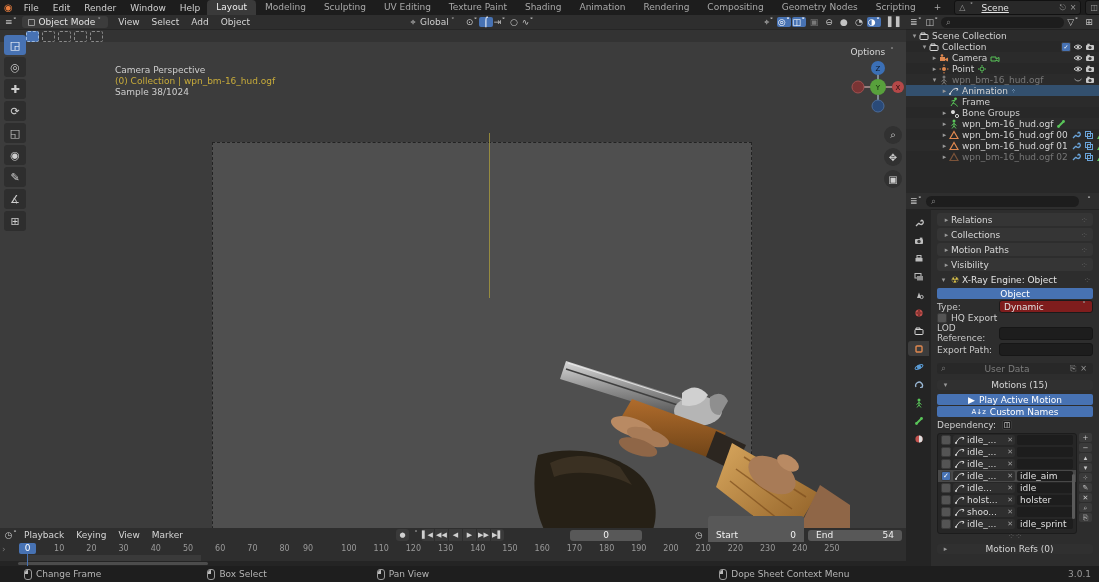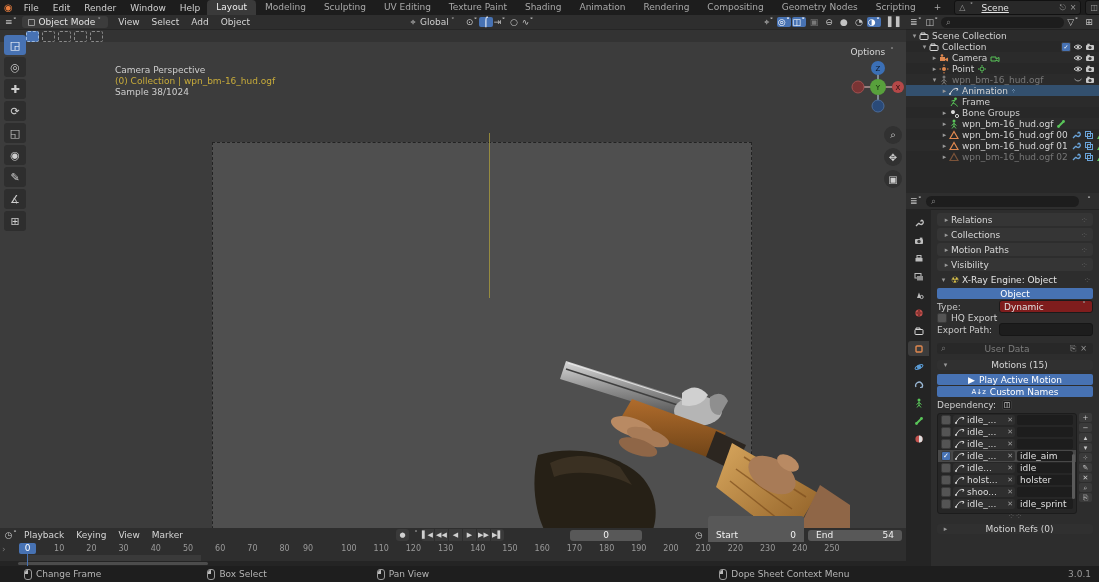--- a/index.html
+++ b/index.html
@@ -670,20 +670,24 @@
       <div class="frow">
         <span class="flab">Type:</span>
         <div class="dd">
           <span>Dynamic</span>
           <span class="mini-ic" style="margin-left:auto">˟</span>
         </div>
       </div>
       <div class="frow">
         <span class="cb"></span>
         <span style="margin-left:4px">HQ Export</span>
+      </div>
+      <div class="frow">
+        <span class="flab">LOD Reference:</span>
+        <div class="tfield"></div>
       </div>
       <div class="frow">
         <span class="flab">Export Path:</span>
         <div class="tfield"></div>
       </div>
       <div class="userbar">
         <span>⌕</span>
         <span class="grow" style="text-align:center">User Data</span>
         <span class="mini-ic">⎘</span>
         <span class="mini-ic">×</span>

